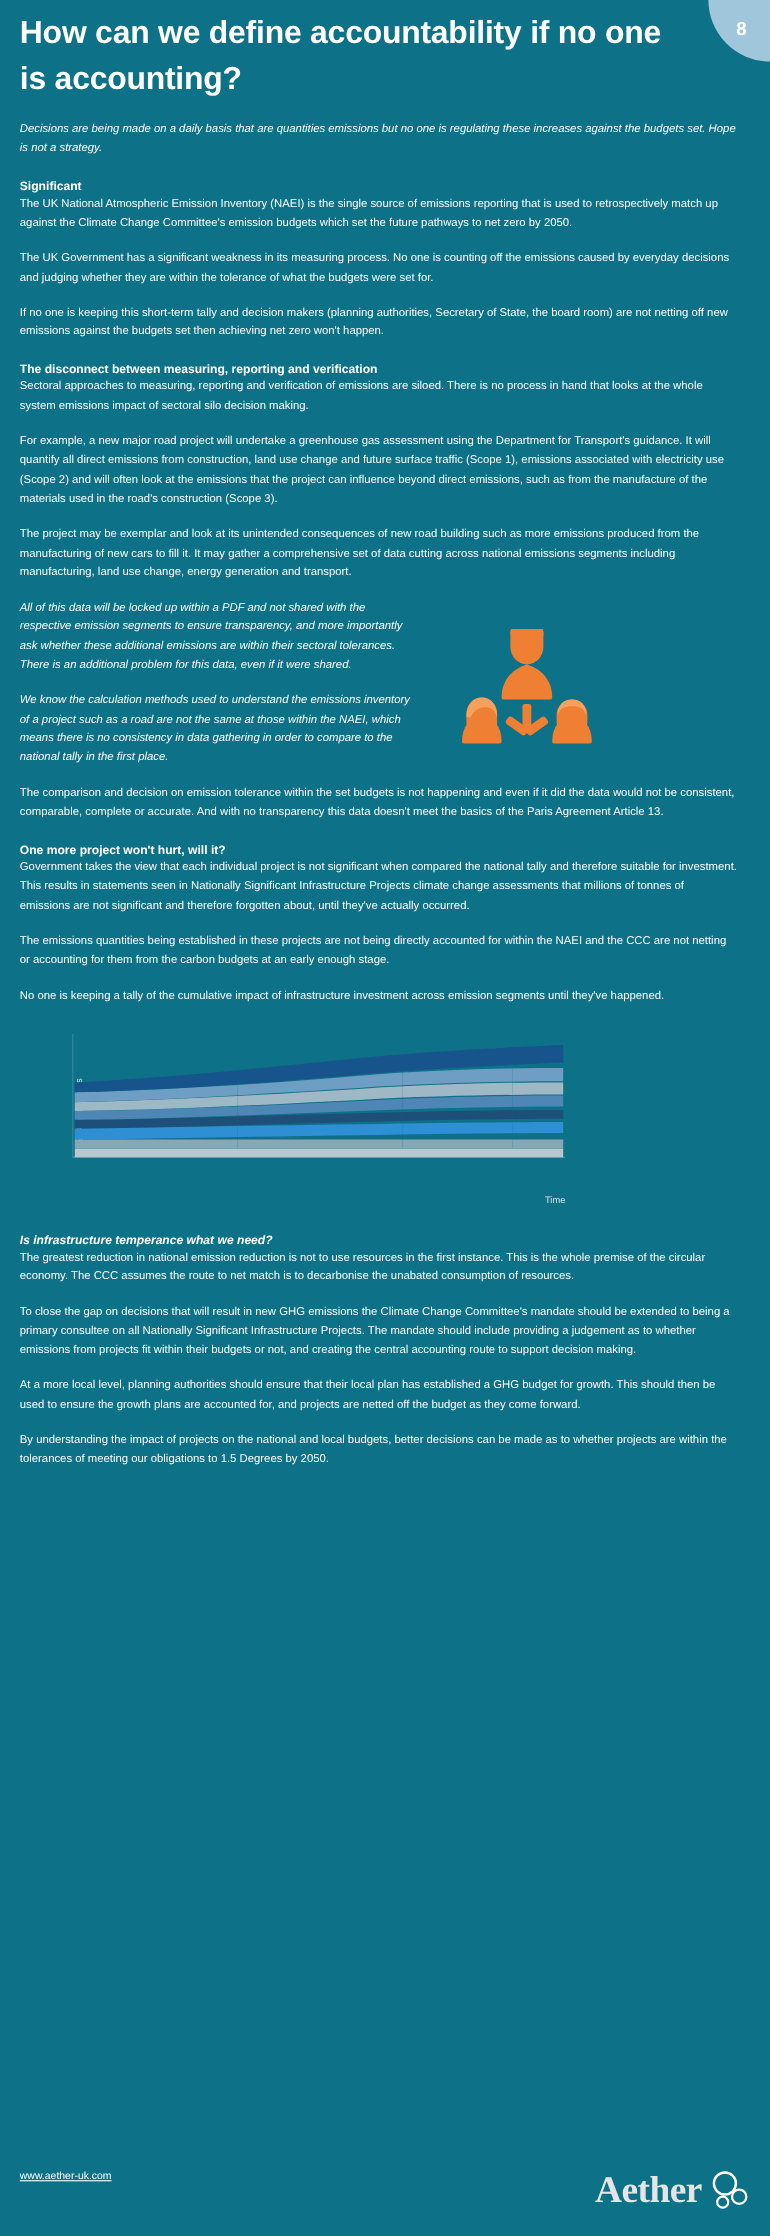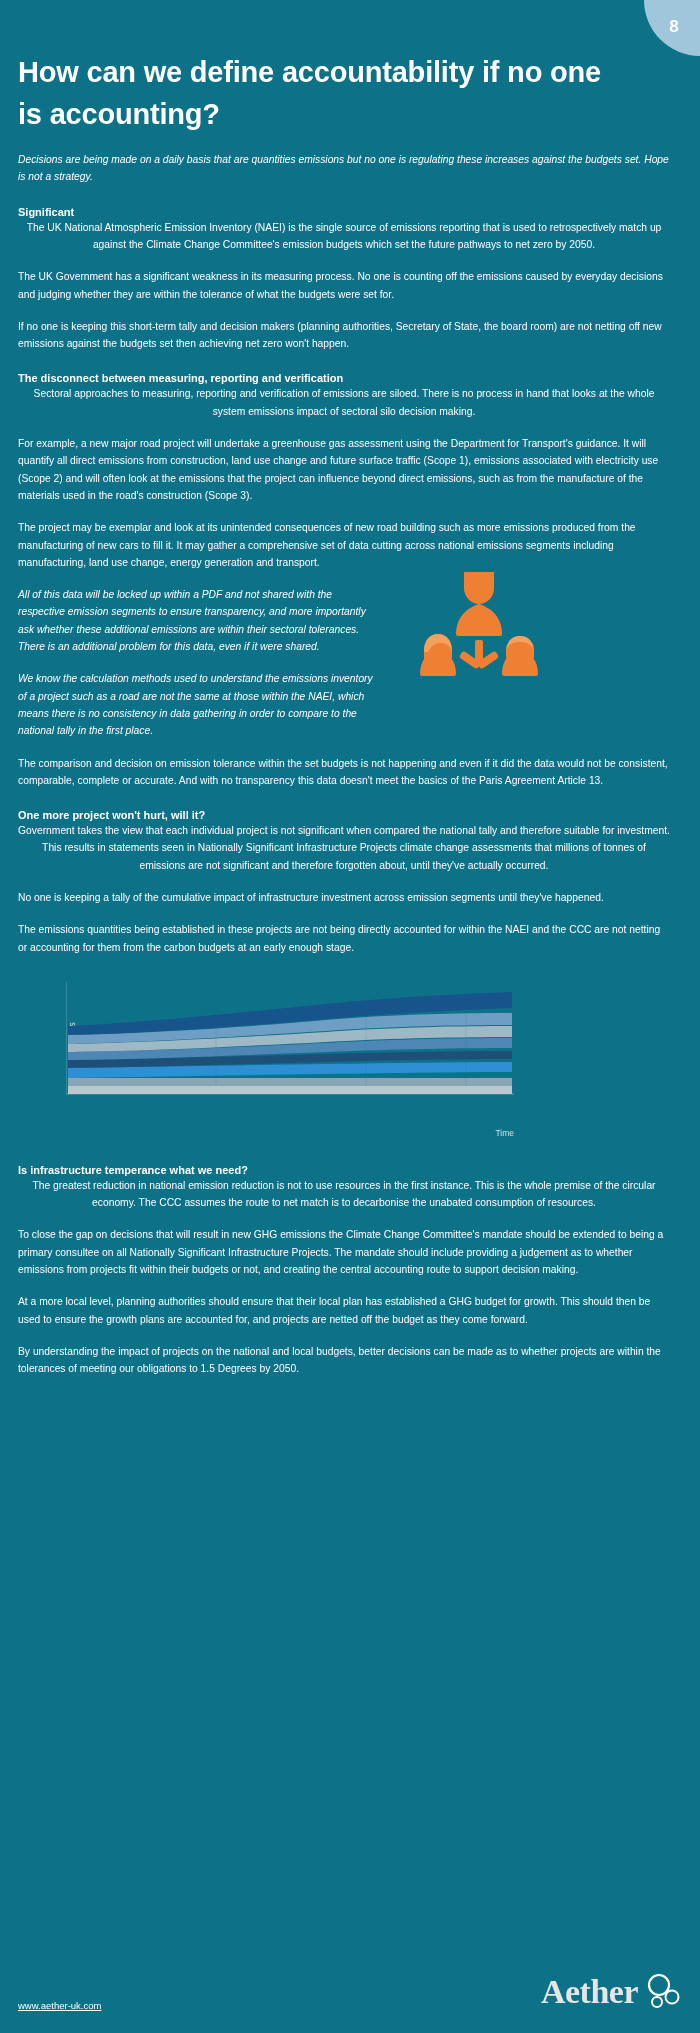--- a/index.html
+++ b/index.html
@@ -48,23 +48,22 @@
     left: 18px;
     top: 0;
     width: 670px;
   }
 
   h1.title {
     font-size: 29px;
     font-weight: bold;
     line-height: 1.45;
     letter-spacing: -0.2px;
-    padding-top: 20px;
+    padding-top: 9px;
     width: 600px;
-    margin-top: 31px;
   }
 
   p.lede {
     font-style: italic;
     font-size: 10.3px;
     line-height: 1.68;
     margin-top: 16px;
     width: 652px;
   }
 
@@ -74,21 +73,21 @@
     margin-top: 20px;
     margin-bottom: 1px;
   }
 
   p.body {
     font-size: 10.3px;
     line-height: 1.68;
     margin-top: 15px;
     width: 652px;
   }
-  p.body.tight { margin-top: 0; text-align: center; }
+  p.body.tight { margin-top: 0; }
   p.narrow { width: 360px; font-style: italic; }
 
   
   .people-graphic {
     position: absolute;
     left: 408px;
     top: 572px;
     width: 142px;
     height: 132px;
   }
@@ -122,21 +121,21 @@
   }
   .chart-svg { position: absolute; left: 22px; top: 0; }
 
   
   .footer {
     position: absolute;
     left: 18px;
     bottom: 22px;
     width: 664px;
     display: flex;
-    align-items: flex-end;
+    align-items: flex-start;
     justify-content: space-between;
     gap: 40px;
   }
   .footer-link {
     font-size: 9.5px;
     color: #ffffff;
     text-decoration: underline;
   }
   .logo {
     display: flex;
@@ -176,22 +175,22 @@
     <p class="body tight">Sectoral approaches to measuring, reporting and verification of emissions are siloed. There is no process in hand that looks at the whole system emissions impact of sectoral silo decision making.</p>
     <p class="body">For example, a new major road project will undertake a greenhouse gas assessment using the Department for Transport's guidance. It will quantify all direct emissions from construction, land use change and future surface traffic (Scope 1), emissions associated with electricity use (Scope 2) and will often look at the emissions that the project can influence beyond direct emissions, such as from the manufacture of the materials used in the road's construction (Scope 3).</p>
     <p class="body">The project may be exemplar and look at its unintended consequences of new road building such as more emissions produced from the manufacturing of new cars to fill it. It may gather a comprehensive set of data cutting across national emissions segments including manufacturing, land use change, energy generation and transport.</p>
 
     <p class="body narrow">All of this data will be locked up within a PDF and not shared with the respective emission segments to ensure transparency, and more importantly ask whether these additional emissions are within their sectoral tolerances. There is an additional problem for this data, even if it were shared.</p>
     <p class="body narrow">We know the calculation methods used to understand the emissions inventory of a project such as a road are not the same at those within the NAEI, which means there is no consistency in data gathering in order to compare to the national tally in the first place.</p>
     <p class="body">The comparison and decision on emission tolerance within the set budgets is not happening and even if it did the data would not be consistent, comparable, complete or accurate. And with no transparency this data doesn't meet the basics of the Paris Agreement Article 13.</p>
 
     <h2 class="section">One more project won't hurt, will it?</h2>
     <p class="body tight">Government takes the view that each individual project is not significant when compared the national tally and therefore suitable for investment. This results in statements seen in Nationally Significant Infrastructure Projects climate change assessments that millions of tonnes of emissions are not significant and therefore forgotten about, until they've actually occurred.</p>
+    <p class="body">The emissions quantities being established in these projects are not being directly accounted for within the NAEI and the CCC are not netting or accounting for them from the carbon budgets at an early enough stage.</p>
     <p class="body">No one is keeping a tally of the cumulative impact of infrastructure investment across emission segments until they've happened.</p>
-    <p class="body">The emissions quantities being established in these projects are not being directly accounted for within the NAEI and the CCC are not netting or accounting for them from the carbon budgets at an early enough stage.</p>
 
     <div class="chart-wrap">
       <span class="chart-ylabel">GHG emissions</span>
       <svg class="chart-svg" width="448" height="122" viewBox="0 0 448 122">
 
         <line x1="0" y1="0" x2="0" y2="112" stroke="#5fa0b4" stroke-width="1"></line>
         <line x1="0" y1="112" x2="448" y2="112" stroke="#5fa0b4" stroke-width="1"></line>
 
         <path d="M2,112 L446,112 L446,104 L2,104 Z" fill="#b9c8cf"></path>
         <path d="M2,104 L446,104 L446,96 L2,96 Z" fill="#88a6b4"></path>
@@ -202,21 +201,21 @@
         <path d="M2,62 C90,60 180,54 260,49 C330,44 400,43 446,43 L446,31 C400,31 330,32 260,38 C180,45 90,51 2,53 Z" fill="#6f9ec4"></path>
         <path d="M2,53 C90,51 180,44 260,37 C330,31 400,28 446,26 L446,10 C400,12 330,15 260,22 C180,30 90,40 2,44 Z" fill="#17548c"></path>
 
         <line x1="150" y1="40" x2="150" y2="104" stroke="#0d7188" stroke-width="0.7" opacity="0.25"></line>
         <line x1="300" y1="32" x2="300" y2="104" stroke="#0d7188" stroke-width="0.7" opacity="0.25"></line>
         <line x1="400" y1="26" x2="400" y2="104" stroke="#0d7188" stroke-width="0.7" opacity="0.25"></line>
       </svg>
       <span class="chart-xlabel">Time</span>
     </div>
 
-    <h2 class="section" style="margin-top:42px;">Is infrastructure temperance what we need?</h2>
+    <h2 class="section" style="margin-top:42px;font-style:italic;">Is infrastructure temperance what we need?</h2>
     <p class="body tight">The greatest reduction in national emission reduction is not to use resources in the first instance. This is the whole premise of the circular economy. The CCC assumes the route to net match is to decarbonise the unabated consumption of resources.</p>
     <p class="body">To close the gap on decisions that will result in new GHG emissions the Climate Change Committee's mandate should be extended to being a primary consultee on all Nationally Significant Infrastructure Projects. The mandate should include providing a judgement as to whether emissions from projects fit within their budgets or not, and creating the central accounting route to support decision making.</p>
     <p class="body">At a more local level, planning authorities should ensure that their local plan has established a GHG budget for growth. This should then be used to ensure the growth plans are accounted for, and projects are netted off the budget as they come forward.</p>
     <p class="body">By understanding the impact of projects on the national and local budgets, better decisions can be made as to whether projects are within the tolerances of meeting our obligations to 1.5 Degrees by 2050.</p>
 
   </div>
 
   <div class="people-graphic">
     <svg width="142" height="132" viewBox="0 0 142 132">
       <g fill="#ef8033">

